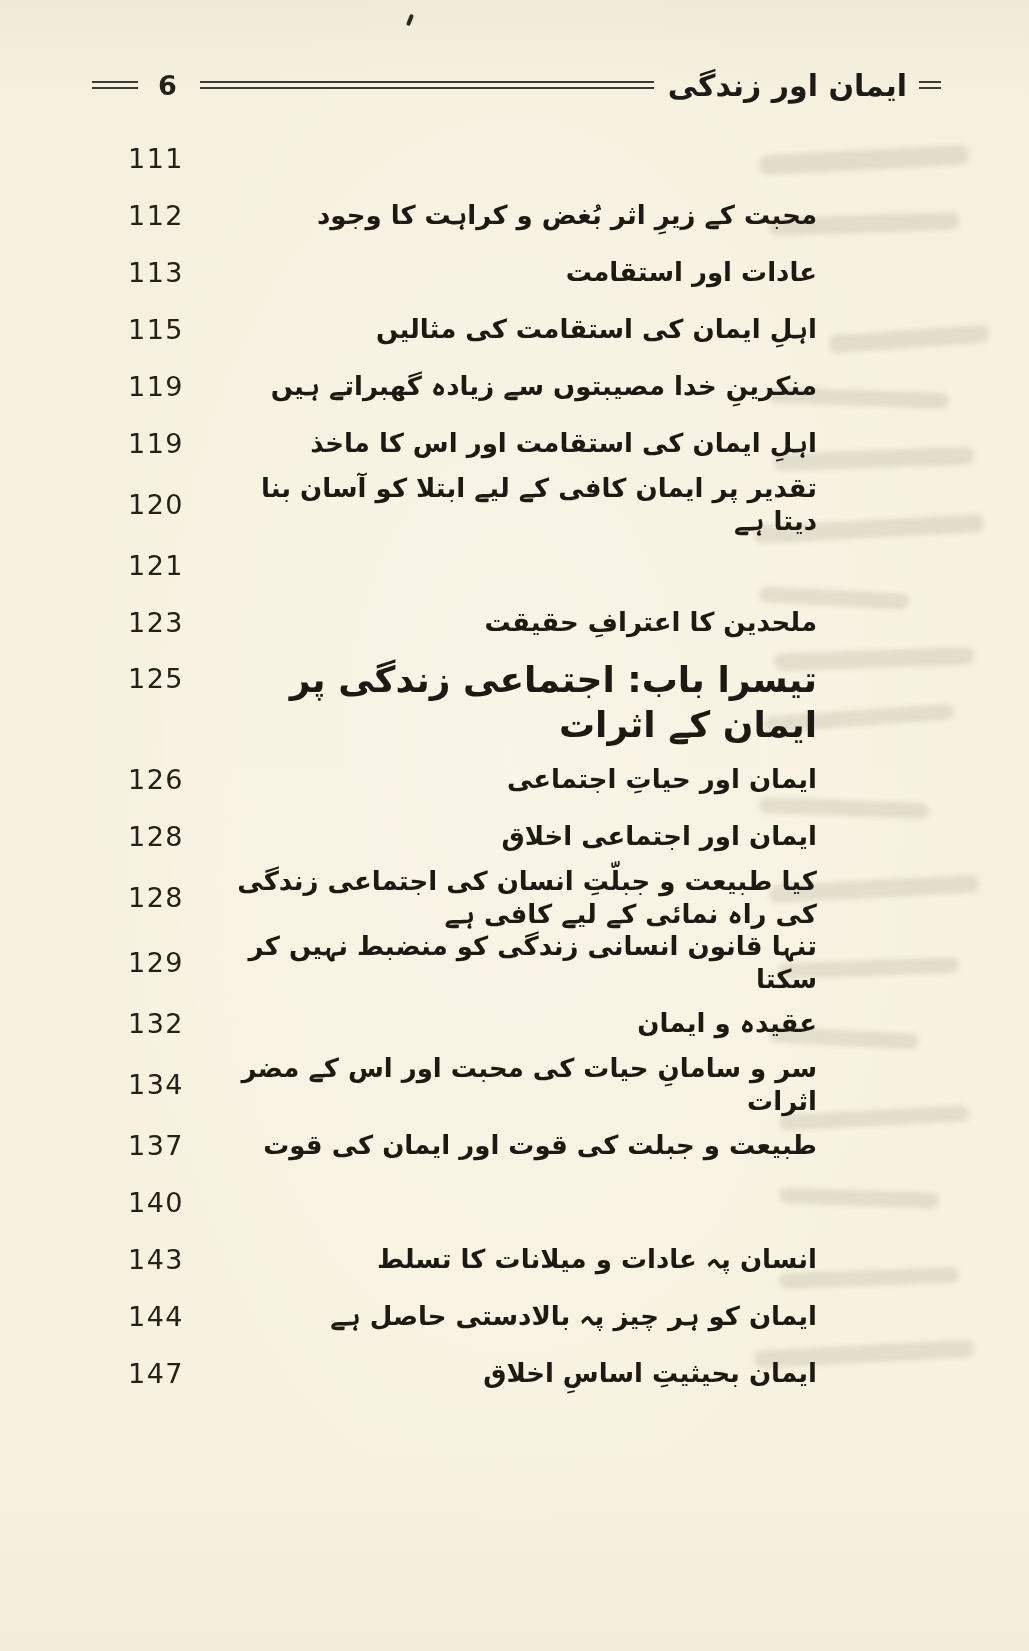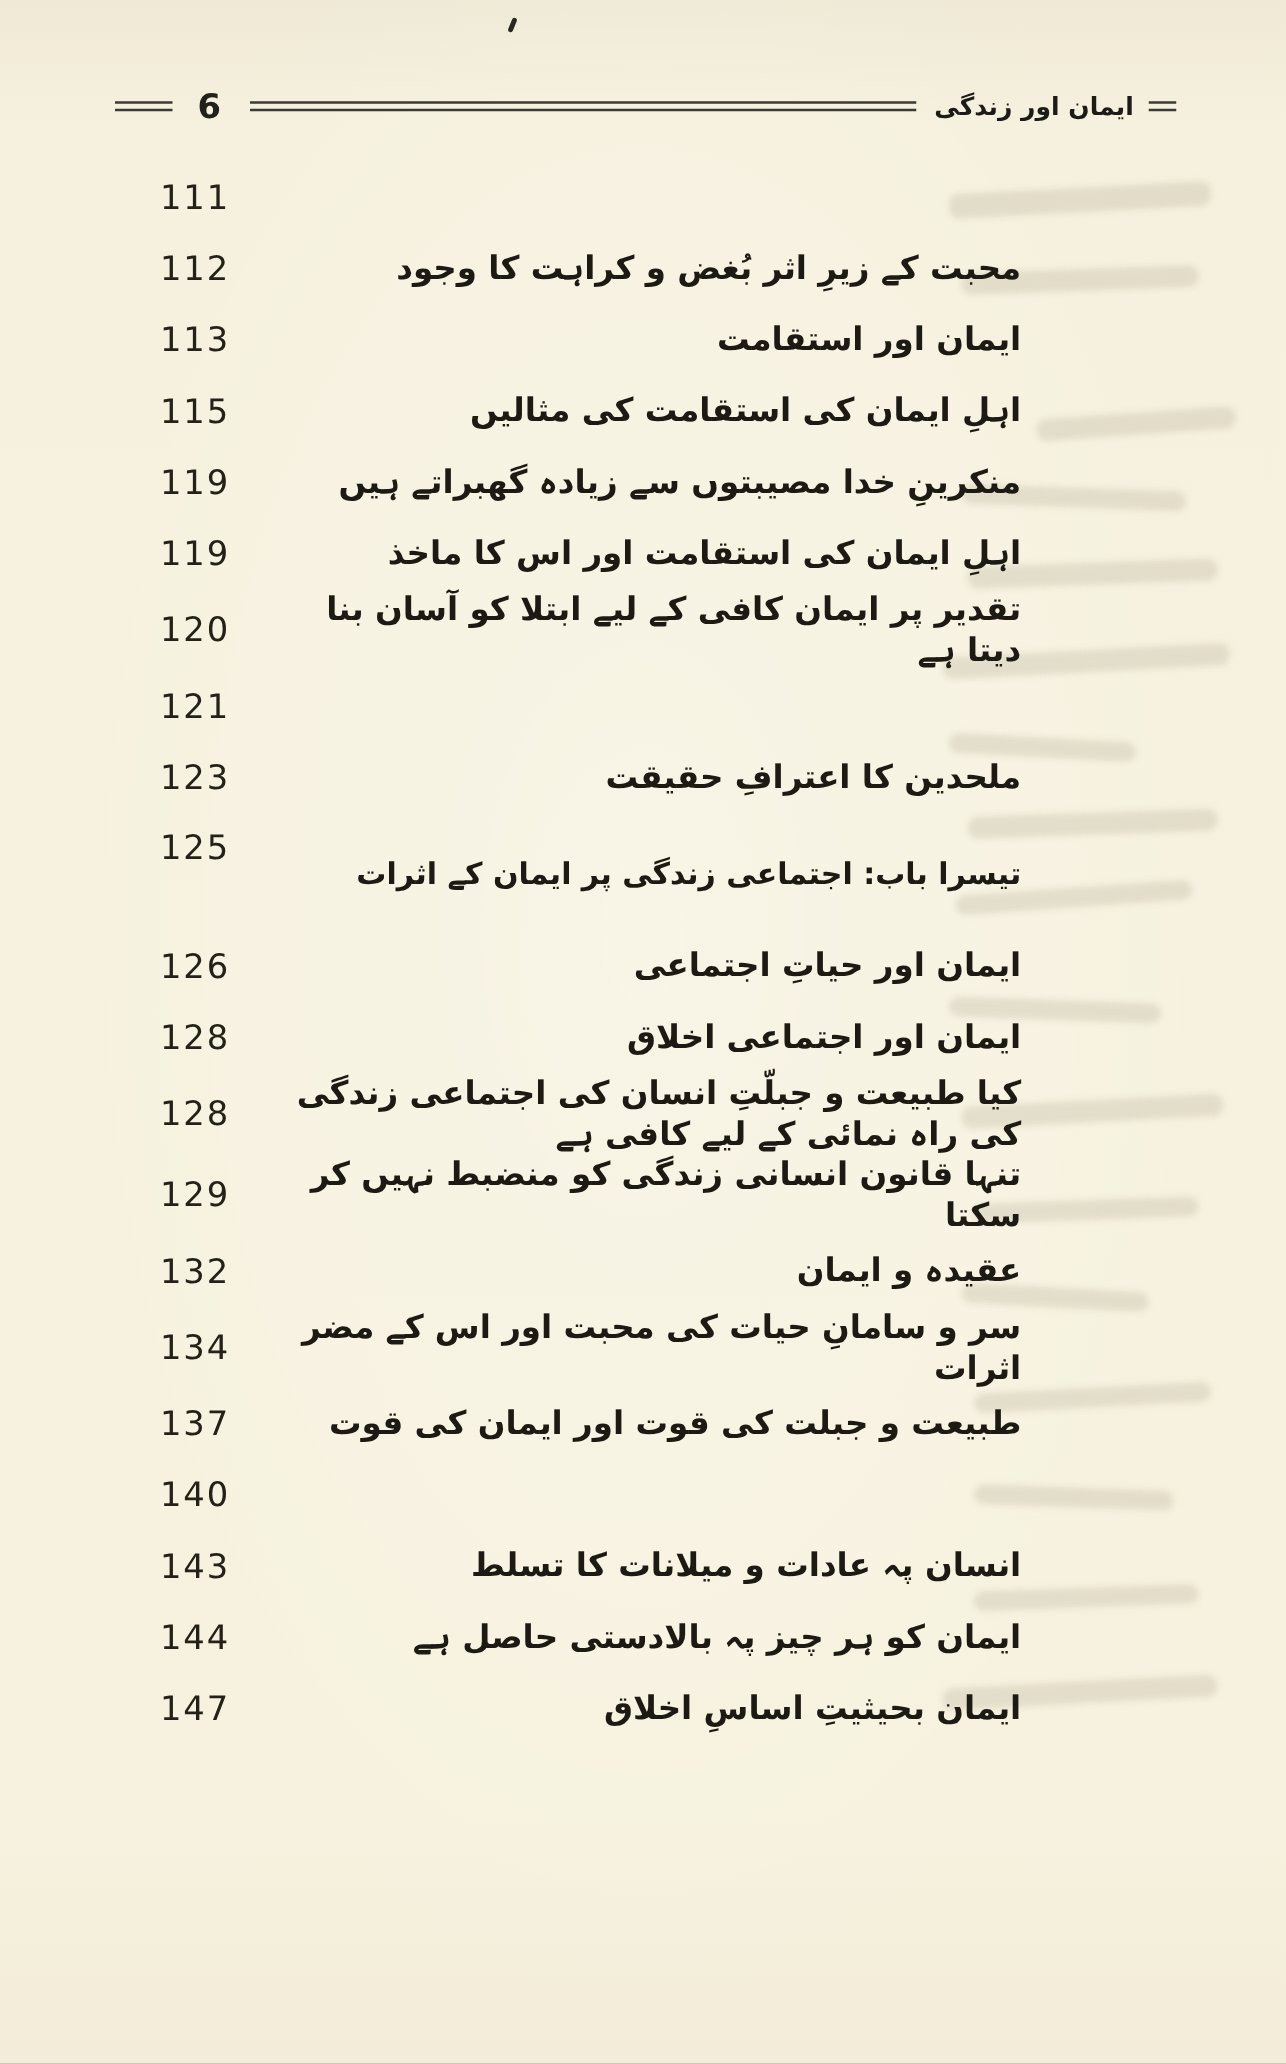--- a/index.html
+++ b/index.html
@@ -40,21 +40,21 @@
   .dline.right-cap  { width: 22px; margin-left: 12px; }
   .header .folio {
     font-size: 27px;
     font-weight: 600;
     letter-spacing: 1px;
     margin-left: 20px;
     color: #23211c;
   }
   .header .book-title {
     direction: rtl;
-    font-size: 20px;
+    font-size: 30px;
     font-weight: 700;
     white-space: nowrap;
     color: #1d1b17;
   }
   
   .toc {
     position: absolute;
     top: 130px;
     left: 0;
     right: 0;
@@ -82,21 +82,21 @@
     color: #1d1a14;
     flex: 1 1 auto;
     margin-left: 30px;
   }
   .toc-row.chapter {
     min-height: 84px;
     margin-top: 6px;
     margin-bottom: 4px;
   }
   .toc-row.chapter .title {
-    font-size: 24px;
+    font-size: 36px;
     font-weight: 700;
   }
   .toc-row.chapter .num {
     align-self: flex-start;
     margin-top: 6px;
   }
   
   .ghost {
     position: absolute;
     background: rgba(125, 115, 85, 0.16);
@@ -149,21 +149,21 @@
 
     <div class="toc-row">
       <span class="num">111</span>
     </div>
     <div class="toc-row">
       <span class="num">112</span>
       <span class="title">محبت کے زیرِ اثر بُغض و کراہت کا وجود</span>
     </div>
     <div class="toc-row">
       <span class="num">113</span>
-      <span class="title">ایمان اور استقامت</span>
+      <span class="title">عادات اور استقامت</span>
     </div>
     <div class="toc-row">
       <span class="num">115</span>
       <span class="title">اہلِ ایمان کی استقامت کی مثالیں</span>
     </div>
     <div class="toc-row">
       <span class="num">119</span>
       <span class="title">منکرینِ خدا مصیبتوں سے زیادہ گھبراتے ہیں</span>
     </div>
     <div class="toc-row">

